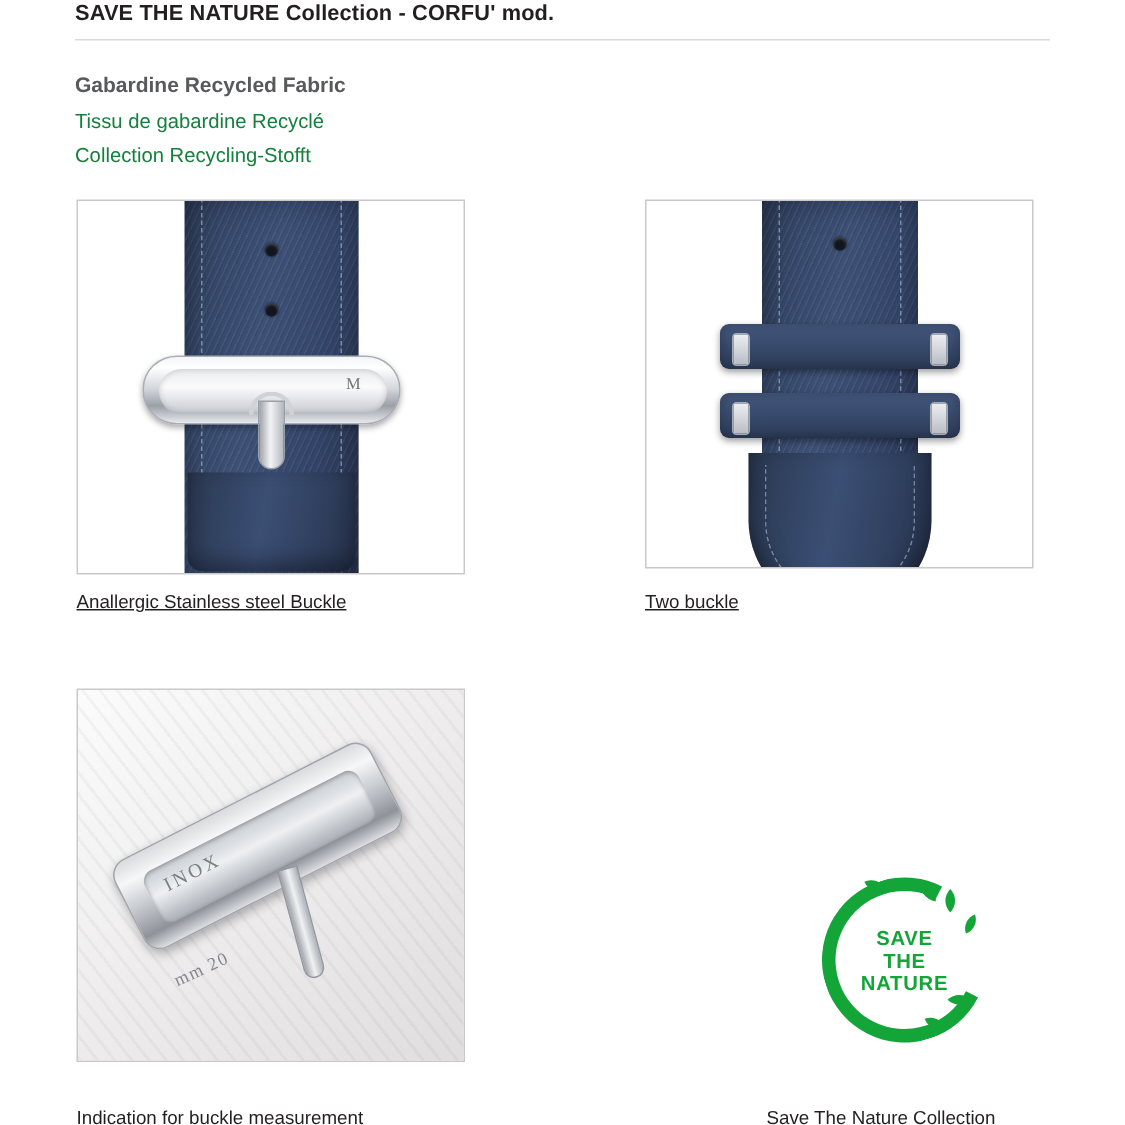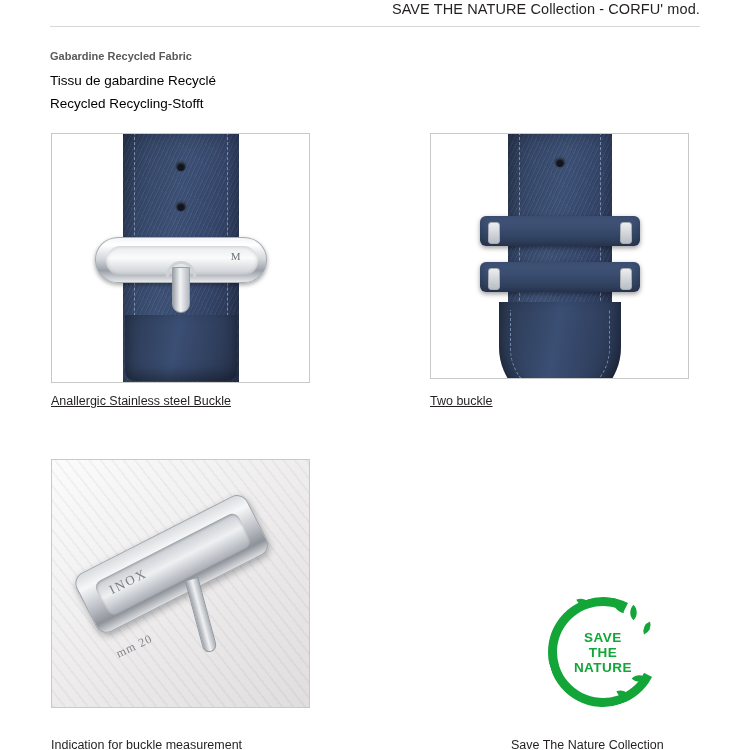--- a/index.html
+++ b/index.html
@@ -12,42 +12,41 @@
     overflow: hidden;
   }
   .page {
     position: relative;
     width: 750px;
     height: 750px;
     padding: 0 50px;
   }
   .title {
     font-size: 14.5px;
-    font-weight: normal;
+    font-weight: bold;
     letter-spacing: 0.1px;
     padding-top: 1px;
     color: #231f20;
-    text-align: right;
   }
   .title-rule {
     margin-top: 9px;
     border-bottom: 1px solid #d8d8d8;
   }
   .fabric-block {
     margin-top: 18px;
     line-height: 23.5px;
   }
   .fabric-en {
-    font-size: 11px;
+    font-size: 14px;
     font-weight: bold;
     color: #58595b;
   }
   .fabric-fr, .fabric-de {
     font-size: 13.5px;
-    color: #000000;
+    color: #15803d;
   }
 
   .photo-frame {
     position: absolute;
     border: 1px solid #c9c9c9;
     background: #ffffff;
     overflow: hidden;
   }
   .caption {
     position: absolute;
@@ -191,21 +190,21 @@
   .bb-tongue {
     position: absolute; left: 92px; top: 54px; width: 14px; height: 76px;
     background: linear-gradient(90deg,#9fa4ab,#f0f1f3,#adb2b8);
     border: 1px solid #9399a0; border-radius: 0 0 7px 7px;
     transform: rotate(12deg);
   }
   #cap3 { left: 51px; top: 738px; }
 
   
   #logo-block {
-    position: absolute; left: 548px; top: 597px; width: 110px; height: 110px; text-decoration: underline;
+    position: absolute; left: 548px; top: 585px; width: 110px; height: 110px; text-decoration: underline;
   }
   .logo-ring {
     position: absolute; left: 0; top: 0; width: 110px; height: 110px;
     border-radius: 50%;
     border: 9px solid #13a538;
     border-right-color: transparent;
     transform: rotate(-18deg);
   }
   .logo-words {
     position: absolute; left: 0; top: 0; width: 110px; height: 110px;
@@ -230,21 +229,21 @@
 <body>
 
 <div class="page">
 
   <div class="title">SAVE THE NATURE Collection - CORFU' mod.</div>
   <div class="title-rule"></div>
 
   <div class="fabric-block">
     <div class="fabric-en">Gabardine Recycled Fabric</div>
     <div class="fabric-fr">Tissu de gabardine Recyclé</div>
-    <div class="fabric-de">Recycled Recycling-Stofft</div>
+    <div class="fabric-de">Collection Recycling-Stofft</div>
   </div>
 
   <div class="photo-frame" id="photo1">
     <div class="denim">
       <div class="stitch-l"></div>
       <div class="stitch-r"></div>
       <div class="hole" style="top:30px"></div>
       <div class="hole" style="top:70px"></div>
       <div class="hole" style="top:190px"></div>
     </div>

